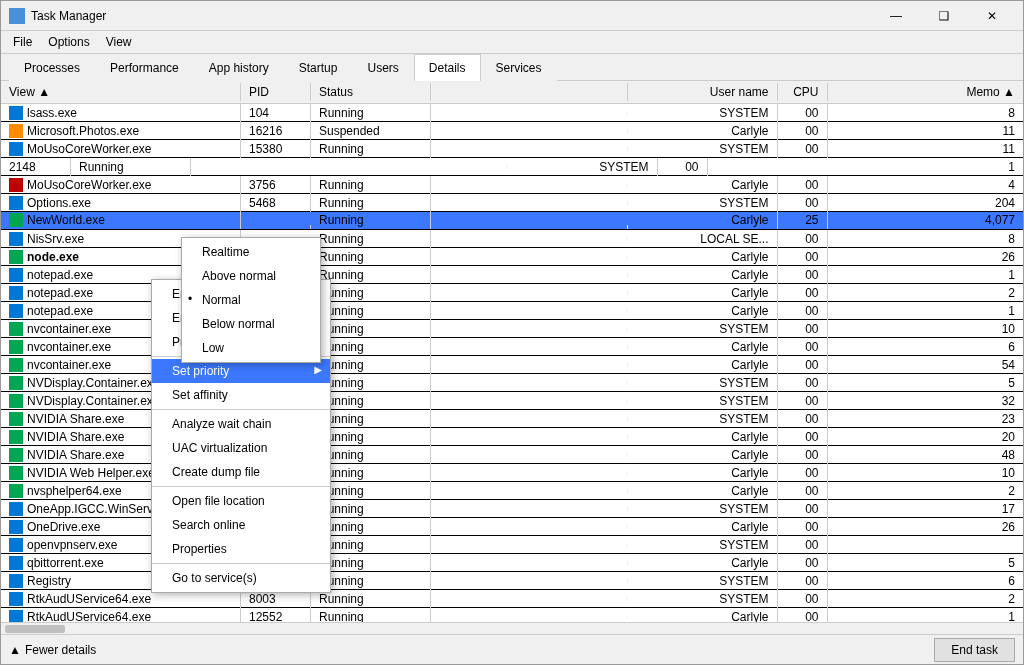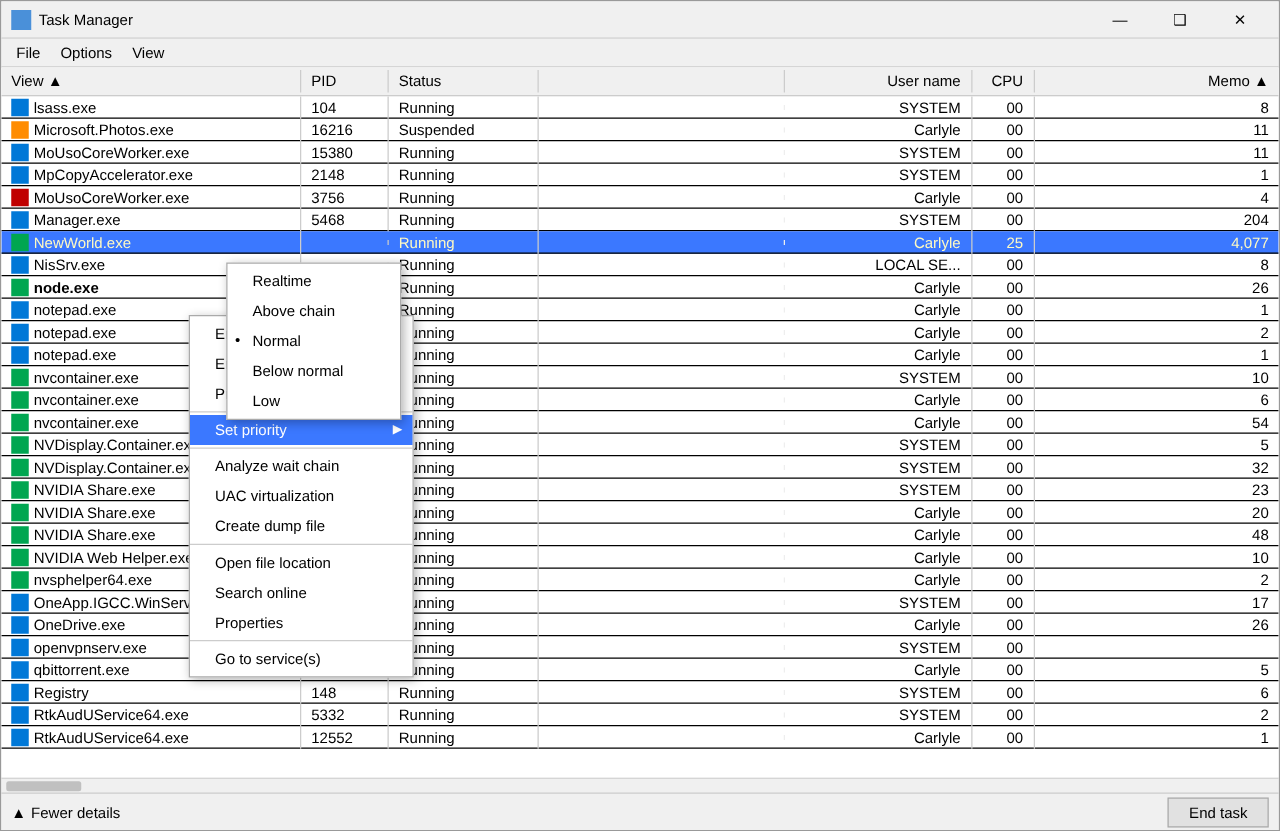--- a/index.html
+++ b/index.html
@@ -112,21 +112,21 @@
       overflow-y: auto;
       overflow-x: hidden;
     }
     .table-row {
       display: flex;
       align-items: center;
       height: 18px;
       font-size: 12px;
       border-bottom: 1px solid #000000;
     }
-    .table-row.selected { background: #3b78ff; color: #fef9c3; }
+    .table-row.selected { background: #3b78ff; color: #000000; align-items: flex-end; }
     .table-row .col-name {
       display: flex;
       align-items: center;
       gap: 4px;
       overflow: hidden;
       white-space: nowrap;
     }
     .status-bar {
       height: 30px;
       background: #f0f0f0;
@@ -246,20 +246,29 @@
       <button class="title-bar-btn close">✕</button>
     </div>
   </div>
 
   <div class="menu-bar">
     <div class="menu-item">File</div>
     <div class="menu-item">Options</div>
     <div class="menu-item">View</div>
   </div>
 
+  <div class="tabs">
+    <div class="tab">Processes</div>
+    <div class="tab">Performance</div>
+    <div class="tab">App history</div>
+    <div class="tab">Startup</div>
+    <div class="tab">Users</div>
+    <div class="tab active">Details</div>
+    <div class="tab">Services</div>
+  </div>
 
   <div class="content">
 
     <div class="table-header">
       <div class="col-name">View ▲</div>
       <div class="col-pid">PID</div>
       <div class="col-status">Status</div>
       <div style="flex:1;padding:2px 8px;border-right:1px solid #ccc;"></div>
       <div class="col-username">User name</div>
       <div class="col-cpu">CPU</div>
@@ -297,24 +306,20 @@
       <span style="overflow:hidden;text-overflow:ellipsis;white-space:nowrap;">MoUsoCoreWorker.exe</span>
     </div>
     <div class="col-pid">15380</div>
     <div class="col-status">Running</div>
     <div style="flex:1;padding:2px 8px;border-right:1px solid #eee;overflow:hidden;"></div>
     <div class="col-username">SYSTEM</div>
     <div class="col-cpu">00</div>
     <div class="col-mem">11</div>
   </div>
         <div class="table-row">
-    <div class="col-name">
-      <span style="width:14px;height:14px;background:#0078d7;display:inline-block;flex-shrink:0;"></span>
-      <span style="overflow:hidden;text-overflow:ellipsis;white-space:nowrap;">MpCopyAccelerator.exe</span>
-    </div>
     <div class="col-pid">2148</div>
     <div class="col-status">Running</div>
     <div style="flex:1;padding:2px 8px;border-right:1px solid #eee;overflow:hidden;"></div>
     <div class="col-username">SYSTEM</div>
     <div class="col-cpu">00</div>
     <div class="col-mem">1</div>
   </div>
         <div class="table-row">
     <div class="col-name">
       <span style="width:14px;height:14px;background:#c00000;display:inline-block;flex-shrink:0;"></span>
@@ -323,21 +328,21 @@
     <div class="col-pid">3756</div>
     <div class="col-status">Running</div>
     <div style="flex:1;padding:2px 8px;border-right:1px solid #eee;overflow:hidden;"></div>
     <div class="col-username">Carlyle</div>
     <div class="col-cpu">00</div>
     <div class="col-mem">4</div>
   </div>
         <div class="table-row">
     <div class="col-name">
       <span style="width:14px;height:14px;background:#0078d7;display:inline-block;flex-shrink:0;"></span>
-      <span style="overflow:hidden;text-overflow:ellipsis;white-space:nowrap;">Manager.exe</span>
+      <span style="overflow:hidden;text-overflow:ellipsis;white-space:nowrap;">Options.exe</span>
     </div>
     <div class="col-pid">5468</div>
     <div class="col-status">Running</div>
     <div style="flex:1;padding:2px 8px;border-right:1px solid #eee;overflow:hidden;"></div>
     <div class="col-username">SYSTEM</div>
     <div class="col-cpu">00</div>
     <div class="col-mem">204</div>
   </div>
         <div class="table-row selected">
     <div class="col-name">
@@ -589,21 +594,21 @@
     <div style="flex:1;padding:2px 8px;border-right:1px solid #eee;overflow:hidden;"></div>
     <div class="col-username">SYSTEM</div>
     <div class="col-cpu">00</div>
     <div class="col-mem">6</div>
   </div>
         <div class="table-row">
     <div class="col-name">
       <span style="width:14px;height:14px;background:#0078d7;display:inline-block;flex-shrink:0;"></span>
       <span style="overflow:hidden;text-overflow:ellipsis;white-space:nowrap;">RtkAudUService64.exe</span>
     </div>
-    <div class="col-pid">5332</div>
+    <div class="col-pid">8003</div>
     <div class="col-status">Running</div>
     <div style="flex:1;padding:2px 8px;border-right:1px solid #eee;overflow:hidden;"></div>
     <div class="col-username">SYSTEM</div>
     <div class="col-cpu">00</div>
     <div class="col-mem">2</div>
   </div>
         <div class="table-row">
     <div class="col-name">
       <span style="width:14px;height:14px;background:#0078d7;display:inline-block;flex-shrink:0;"></span>
       <span style="overflow:hidden;text-overflow:ellipsis;white-space:nowrap;">RtkAudUService64.exe</span>
@@ -616,35 +621,36 @@
     <div class="col-mem">1</div>
   </div>
       </div>
 
     <div class="context-menu">
       <div class="ctx-item">End task</div>
       <div class="ctx-item">End process tree</div>
       <div class="ctx-item">Provide feedback</div>
       <div class="ctx-separator"></div>
       <div class="ctx-item set-priority has-submenu">Set priority</div>
+      <div class="ctx-item">Set affinity</div>
       <div class="ctx-separator"></div>
       <div class="ctx-item">Analyze wait chain</div>
       <div class="ctx-item">UAC virtualization</div>
       <div class="ctx-item">Create dump file</div>
       <div class="ctx-separator"></div>
       <div class="ctx-item">Open file location</div>
       <div class="ctx-item">Search online</div>
       <div class="ctx-item">Properties</div>
       <div class="ctx-separator"></div>
       <div class="ctx-item">Go to service(s)</div>
     </div>
 
     <div class="submenu">
       <div class="submenu-item">Realtime</div>
-      <div class="submenu-item">Above chain</div>
+      <div class="submenu-item">Above normal</div>
       <div class="submenu-item bullet">Normal</div>
       <div class="submenu-item">Below normal</div>
       <div class="submenu-item">Low</div>
     </div>
   </div>
 
   <div class="scrollbar-h">
     <div class="scrollbar-thumb"></div>
   </div>
 

